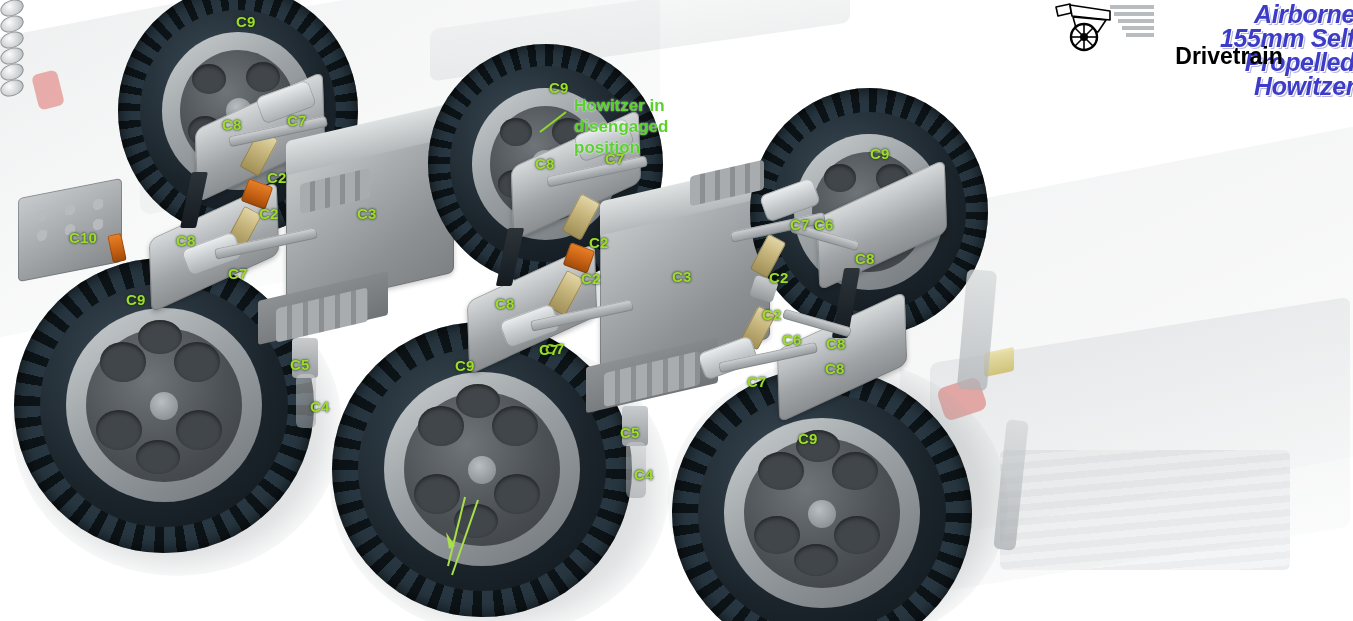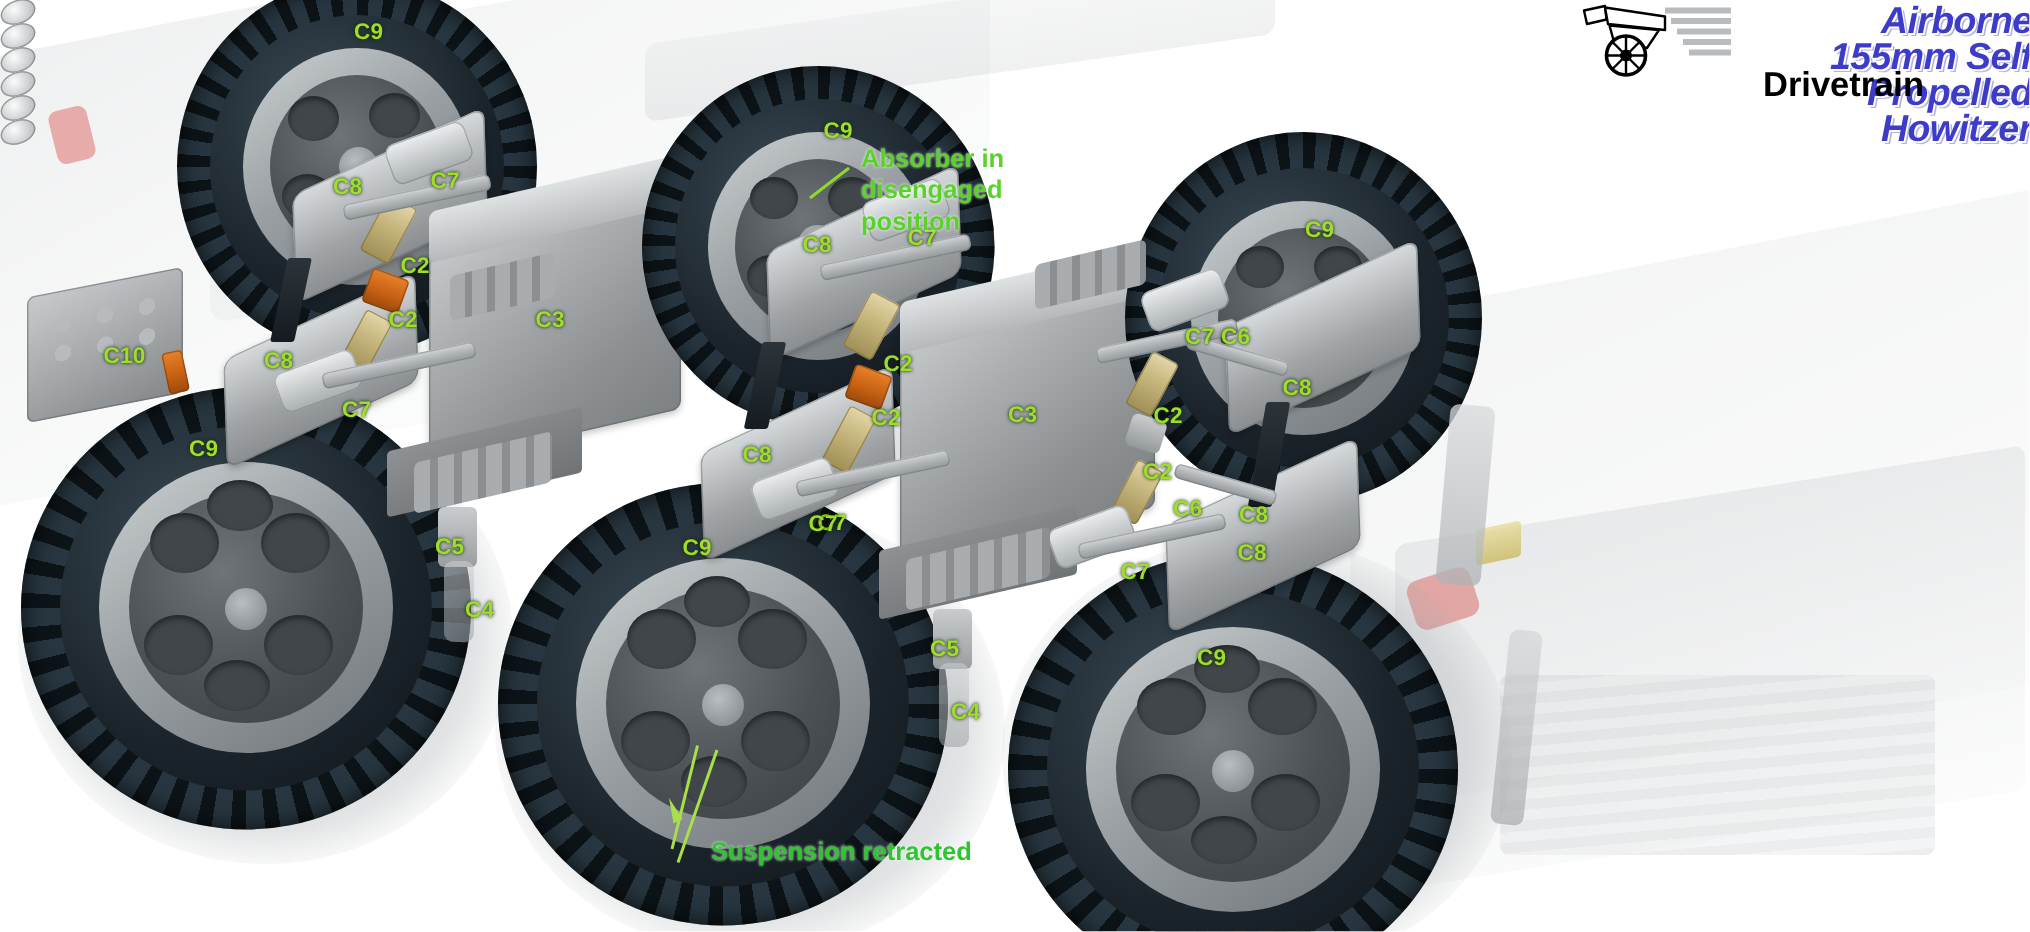--- a/index.html
+++ b/index.html
@@ -324,26 +324,25 @@
       <div class="clabel" style="left: 782px; top: 331px; color: rgb(158, 222, 42);">C6</div>
       <div class="clabel" style="left: 825px; top: 360px; color: rgb(158, 222, 42);">C8</div>
       <div class="clabel" style="left: 747px; top: 373px; color: rgb(158, 222, 42);">C7</div>
       <div class="clabel" style="left: 539px; top: 341px; color: rgb(158, 222, 42);">C7</div>
       <div class="clabel" style="left: 826px; top: 335px; color: rgb(158, 222, 42);">C8</div>
       <div class="clabel" style="left: 798px; top: 430px; color: rgb(158, 222, 42);">C9</div>
     </div>
 
   <div id="annotations">
       <div class="note" style="left: 574px; top: 95px; color: rgb(90, 210, 44);">
-        <div>Absorber in</div>
+        <div>Howitzer in</div>
         <div>disengaged</div>
         <div>position</div>
       </div>
       <div class="note" style="left: 474px; top: 557px; color: rgb(47, 197, 47);">
-        <div>Suspension retracted</div>
       </div>
     </div>
 
   <div id="infopanel">
 
     <svg class="logo" viewBox="0 0 118 52">
       <g fill="#b9bcbe">
         <rect x="62" y="4" width="44" height="4"></rect>
         <rect x="66" y="11" width="40" height="4"></rect>
         <rect x="70" y="18" width="36" height="4"></rect>

